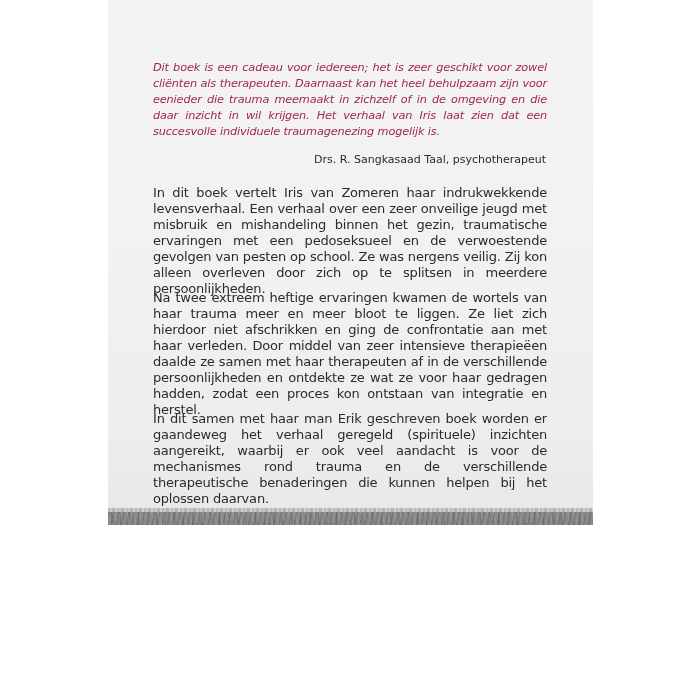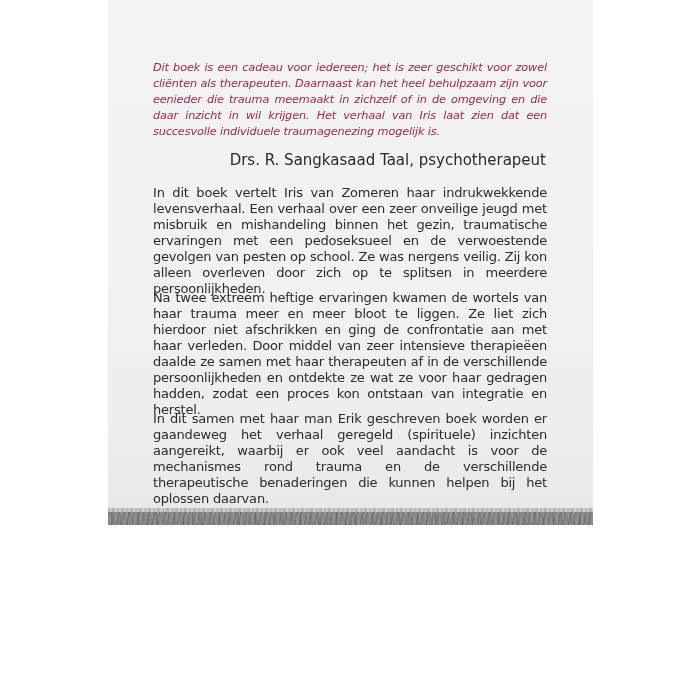--- a/index.html
+++ b/index.html
@@ -29,21 +29,21 @@
     background: repeating-linear-gradient(90deg, #9a9a9a 0 2px, #b5b5b5 2px 4px, #8f8f8f 4px 7px, #c0c0c0 7px 9px);
     opacity: 0.6; filter: blur(0.6px);
   }
   .quote {
     position: absolute; left: 45px; top: 60px; width: 394px;
     color: #a3284d; font-style: italic; font-size: 11.3px; line-height: 16px;
     text-align: justify; letter-spacing: -0.15px;
   }
   .attribution {
     position: absolute; right: 47px; top: 152px;
-    color: #2a2a2a; font-size: 15px; line-height: 16px; text-align: right;
+    color: #2a2a2a; font-size: 11px; line-height: 16px; text-align: right;
   }
   .body-text {
     position: absolute; left: 45px; width: 394px;
     color: #2b2b2b; font-size: 13px; line-height: 16px; text-align: justify; letter-spacing: -0.2px;
   }
   .p1 { top: 185px; }
   .p2 { top: 290px; }
   .p3 { top: 411px; }
   .logo {
     position: absolute; left: 22px; top: 634px; width: 150px; height: 50px;

